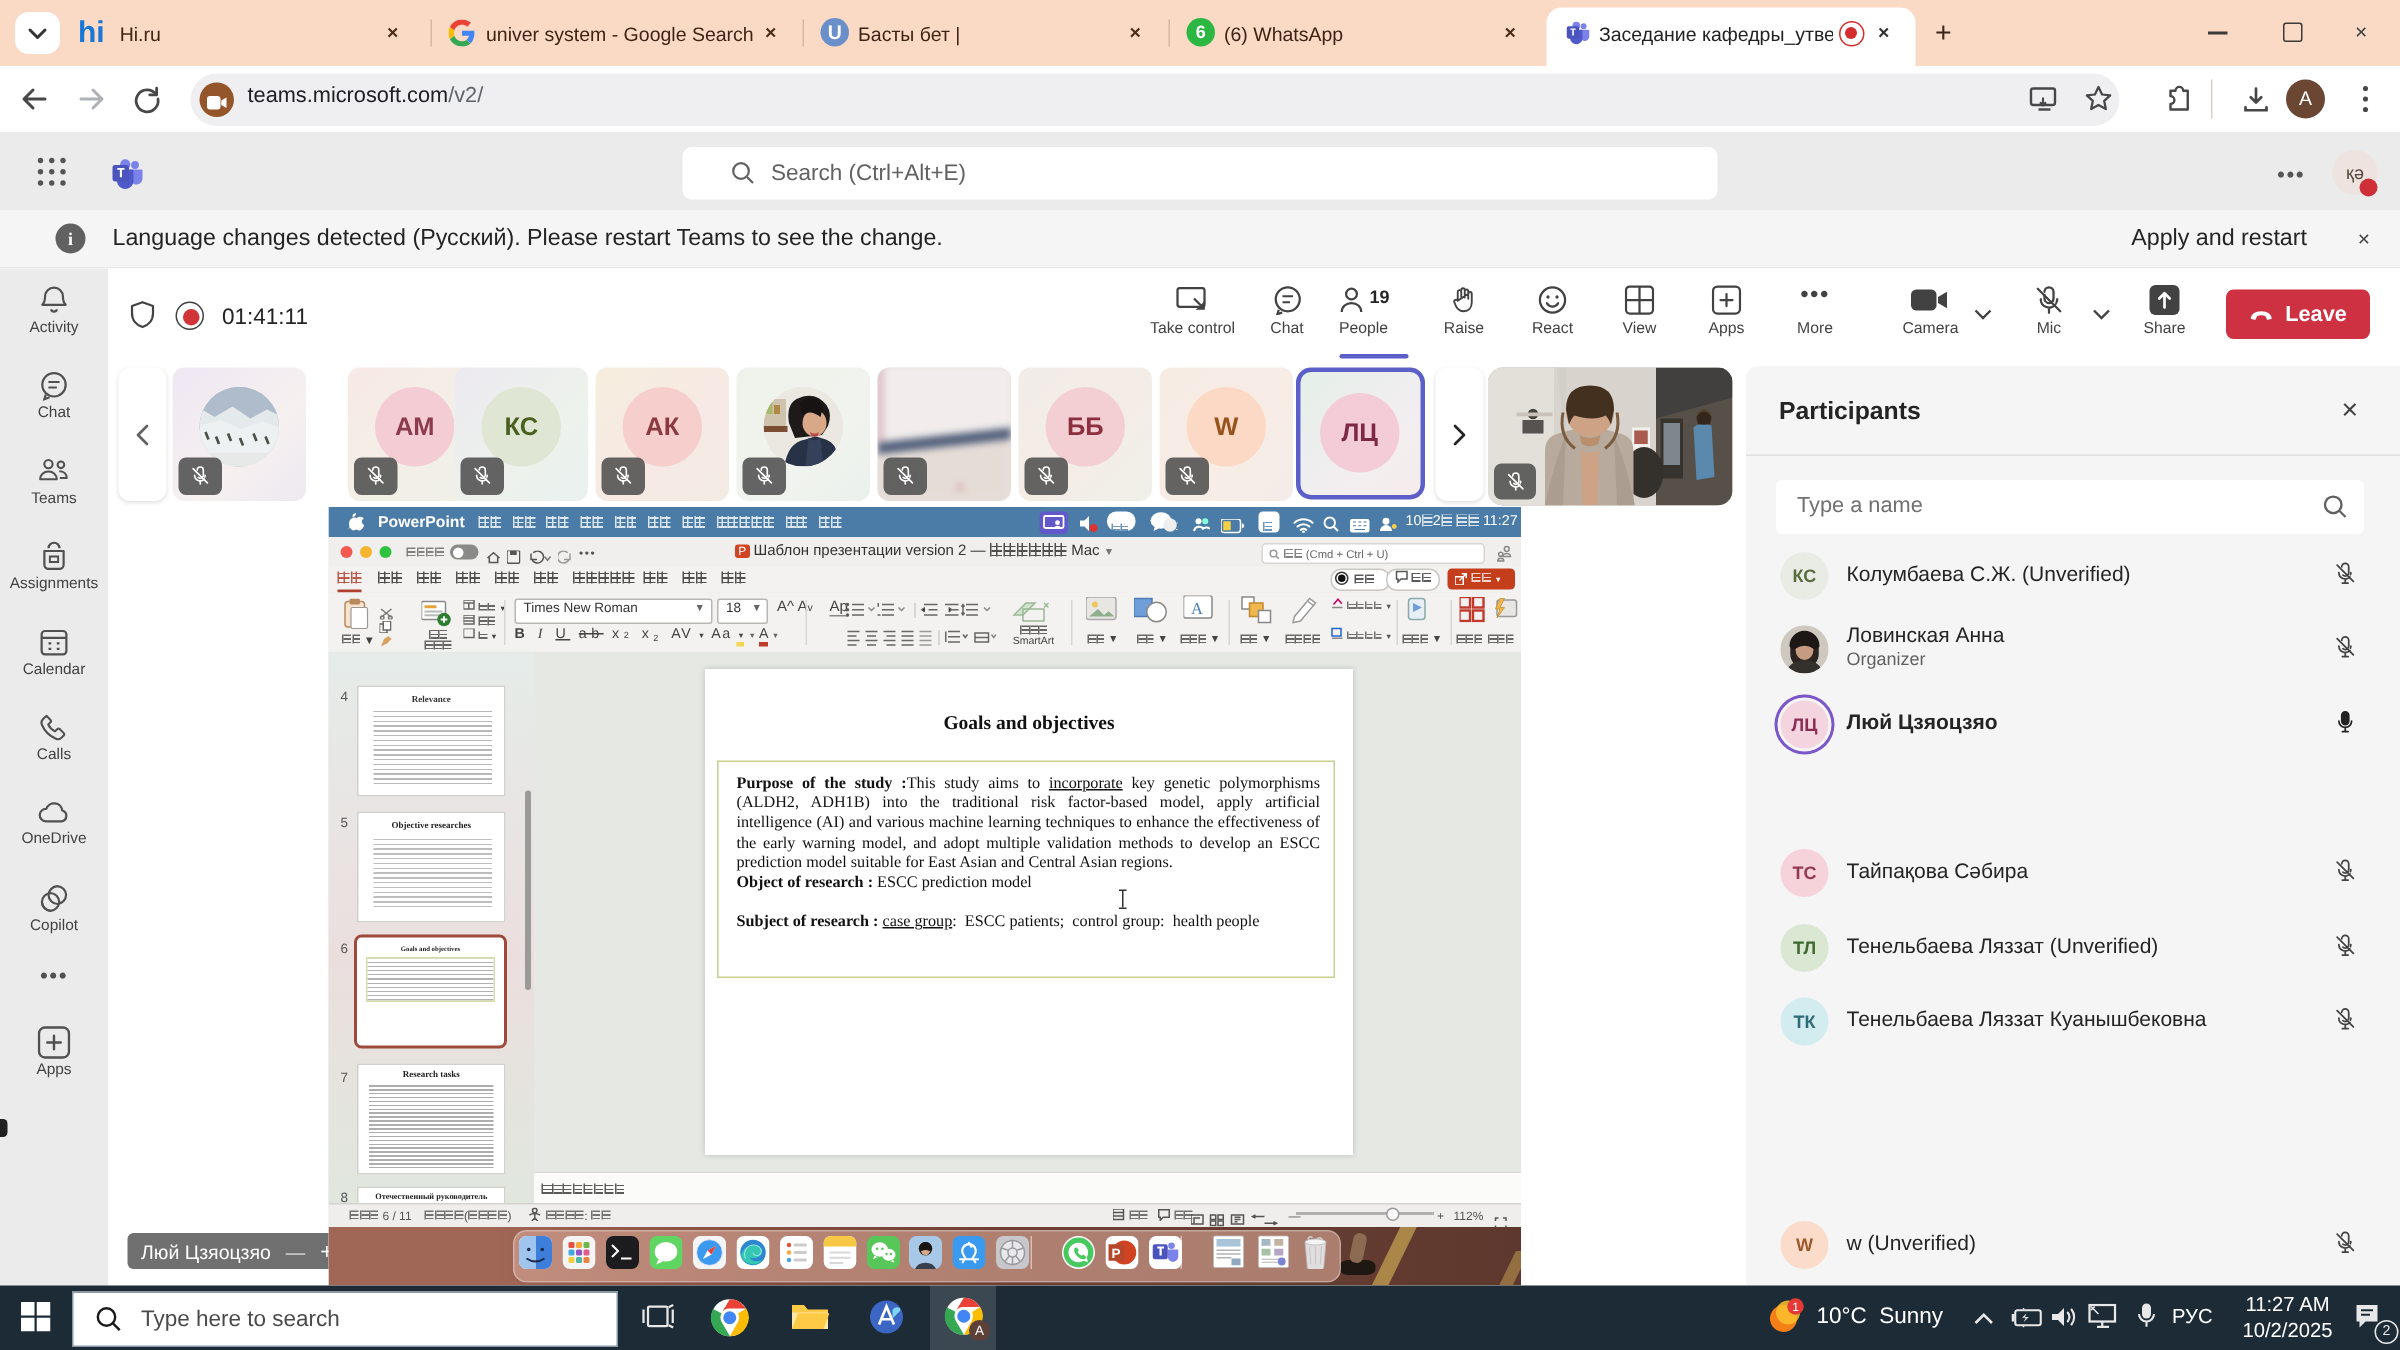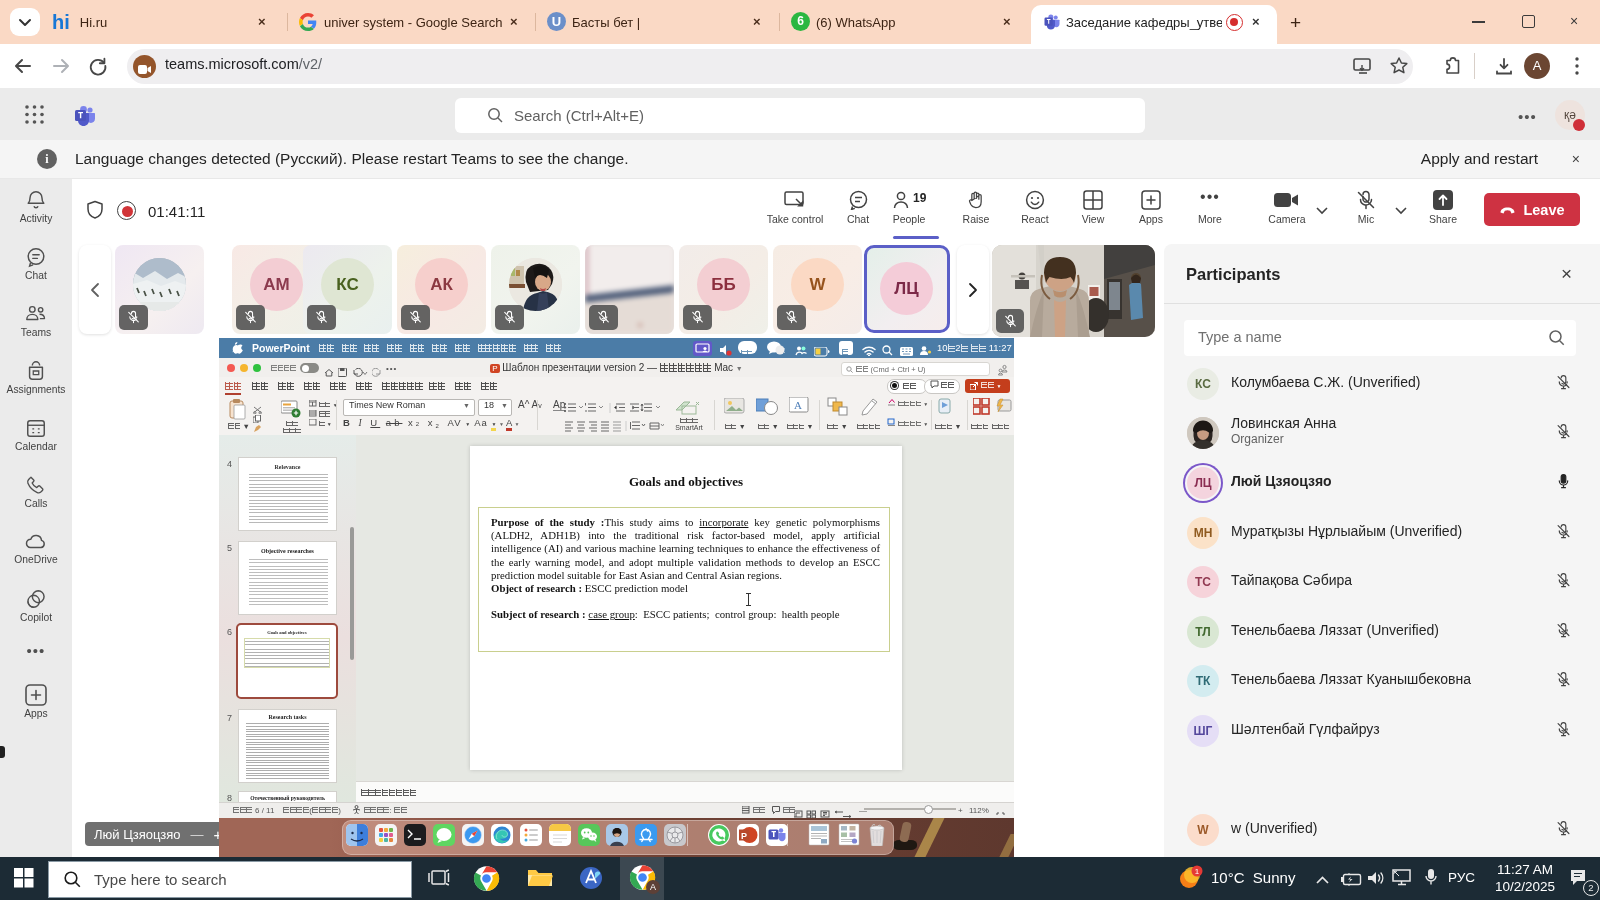--- a/index.html
+++ b/index.html
@@ -1029,28 +1029,20 @@
         </svg></div>
 </div>
 <div class="abs prow" style="left:1164px;top:459px;">
   <div class="pav" style="background:#f4d4de;color:#8a2d52;box-shadow:0 0 0 2px #f5f5f5,0 0 0 4px #7b57c9;">ЛЦ</div>
       <div class="pname" style="font-weight:bold;">Люй Цзяоцзяо</div>
   <div class="pmic"><svg width="17" height="19" viewBox="0 0 22 22">
           <path d="M8 5 a3 3 0 0 1 6 0 V10 a3 3 0 0 1-6 0z" fill="#242424" stroke="#242424" stroke-width="1.5"></path>
           <path d="M5.5 10 a5.5 5.5 0 0 0 11 0 M11 15.5 v3.5 M8.5 19 h5" fill="none" stroke="#242424" stroke-width="1.5" stroke-linecap="round"></path>
         </svg></div>
 </div>
-<div class="abs prow" style="left:1164px;top:508.5px;">
-  <div class="pav" style="background:#fbe2c8;color:#8f5a1f;">МН</div>
-      <div class="pname">Муратқызы Нұрлыайым (Unverified)</div>
-  <div class="pmic"><svg width="17" height="19" viewBox="0 0 22 22">
-          <path d="M8 5 a3 3 0 0 1 6 0 V10 a3 3 0 0 1-5 2.2 M5.5 10 a5.5 5.5 0 0 0 9.5 3.8 M15.8 10 a5.5 5.5 0 0 1-.3 1.8 M11 15.5 v3.5 M8.5 19 h5" fill="none" stroke="#424242" stroke-width="1.5" stroke-linecap="round"></path>
-          <path d="M4 3.5 l14 14" stroke="#424242" stroke-width="1.5" stroke-linecap="round"></path>
-        </svg></div>
-</div>
 <div class="abs prow" style="left:1164px;top:558px;">
   <div class="pav" style="background:#f6d3da;color:#923a52;">ТС</div>
       <div class="pname">Тайпақова Сәбира</div>
   <div class="pmic"><svg width="17" height="19" viewBox="0 0 22 22">
           <path d="M8 5 a3 3 0 0 1 6 0 V10 a3 3 0 0 1-5 2.2 M5.5 10 a5.5 5.5 0 0 0 9.5 3.8 M15.8 10 a5.5 5.5 0 0 1-.3 1.8 M11 15.5 v3.5 M8.5 19 h5" fill="none" stroke="#424242" stroke-width="1.5" stroke-linecap="round"></path>
           <path d="M4 3.5 l14 14" stroke="#424242" stroke-width="1.5" stroke-linecap="round"></path>
         </svg></div>
 </div>
 <div class="abs prow" style="left:1164px;top:607.5px;">
   <div class="pav" style="background:#d9e7d3;color:#41692f;">ТЛ</div>
@@ -1061,28 +1053,20 @@
         </svg></div>
 </div>
 <div class="abs prow" style="left:1164px;top:657px;">
   <div class="pav" style="background:#d3ecf0;color:#2f6b75;">ТК</div>
       <div class="pname">Тенельбаева Ляззат Куанышбековна</div>
   <div class="pmic"><svg width="17" height="19" viewBox="0 0 22 22">
           <path d="M8 5 a3 3 0 0 1 6 0 V10 a3 3 0 0 1-5 2.2 M5.5 10 a5.5 5.5 0 0 0 9.5 3.8 M15.8 10 a5.5 5.5 0 0 1-.3 1.8 M11 15.5 v3.5 M8.5 19 h5" fill="none" stroke="#424242" stroke-width="1.5" stroke-linecap="round"></path>
           <path d="M4 3.5 l14 14" stroke="#424242" stroke-width="1.5" stroke-linecap="round"></path>
         </svg></div>
 </div>
-<div class="abs prow" style="left:1164px;top:706.5px;">
-  <div class="pav" style="background:#e5def6;color:#54479c;">ШГ</div>
-      <div class="pname">Шәлтенбай Гүлфайруз</div>
-  <div class="pmic"><svg width="17" height="19" viewBox="0 0 22 22">
-          <path d="M8 5 a3 3 0 0 1 6 0 V10 a3 3 0 0 1-5 2.2 M5.5 10 a5.5 5.5 0 0 0 9.5 3.8 M15.8 10 a5.5 5.5 0 0 1-.3 1.8 M11 15.5 v3.5 M8.5 19 h5" fill="none" stroke="#424242" stroke-width="1.5" stroke-linecap="round"></path>
-          <path d="M4 3.5 l14 14" stroke="#424242" stroke-width="1.5" stroke-linecap="round"></path>
-        </svg></div>
-</div>
 <div class="abs prow" style="left:1164px;top:805.5px;">
   <div class="pav" style="background:#fbdccb;color:#9c5a2a;">W</div>
       <div class="pname">w (Unverified)</div>
   <div class="pmic"><svg width="17" height="19" viewBox="0 0 22 22">
           <path d="M8 5 a3 3 0 0 1 6 0 V10 a3 3 0 0 1-5 2.2 M5.5 10 a5.5 5.5 0 0 0 9.5 3.8 M15.8 10 a5.5 5.5 0 0 1-.3 1.8 M11 15.5 v3.5 M8.5 19 h5" fill="none" stroke="#424242" stroke-width="1.5" stroke-linecap="round"></path>
           <path d="M4 3.5 l14 14" stroke="#424242" stroke-width="1.5" stroke-linecap="round"></path>
         </svg></div>
 </div>
 
 <div class="abs" id="taskbar"></div>

